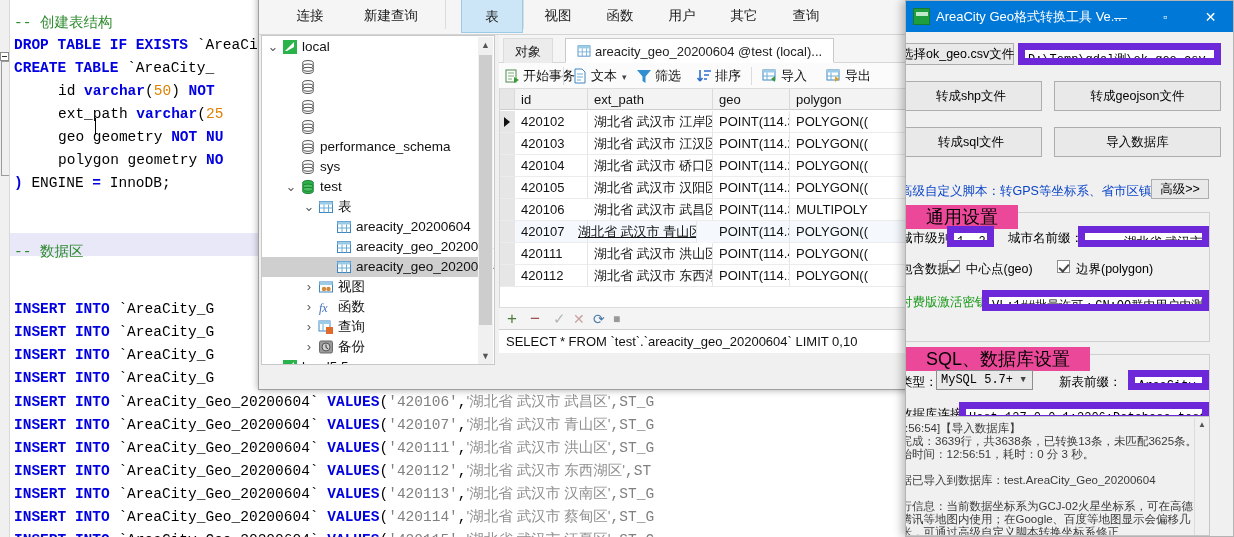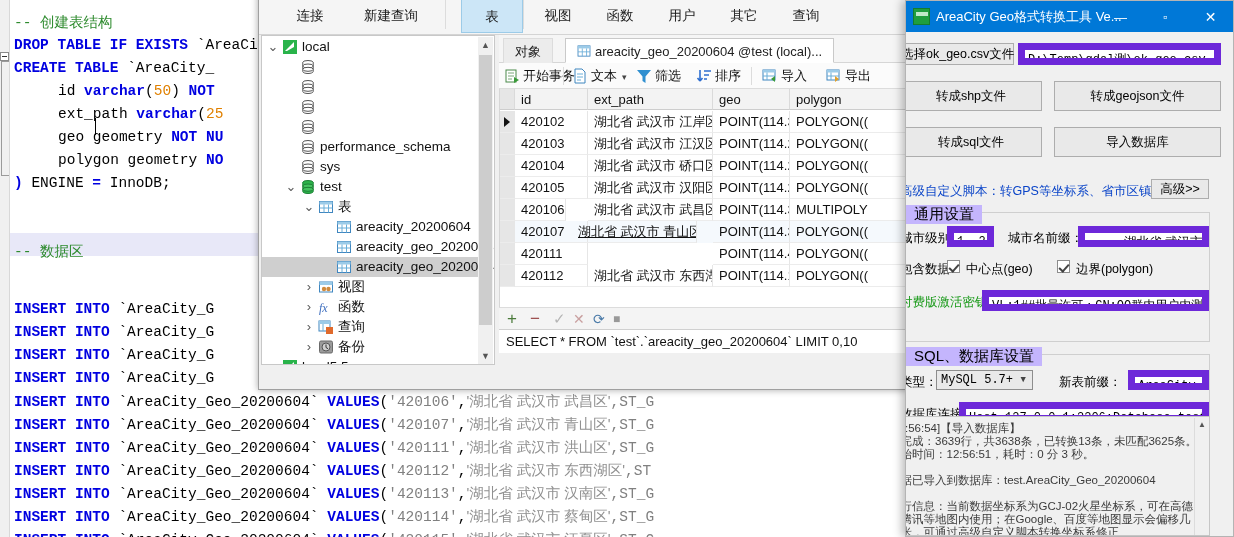--- a/index.html
+++ b/index.html
@@ -203,22 +203,22 @@
   .tinput {
     position: absolute; background: #ffffff; border: 7px solid #6d28d9;
     font-size: 12px; color: #000; padding-left: 3px; white-space: nowrap; overflow: hidden;
     font-family: "Liberation Mono", "DejaVu Sans Mono", monospace;
   }
   .tinput.cn { font-family: "Liberation Sans", sans-serif; font-size: 12.5px; padding-left: 39px; }
   .gbox {
     position: absolute; border: 1px solid #cfcfcf;
   }
   .gbox-title {
-    position: absolute; background: #c4b5fd; font-size: 15px; color: #000;
-    padding: 0 8px; white-space: nowrap;
+    position: absolute; background: #ec4899; font-size: 18px; color: #000;
+    padding: 0 20px; white-space: nowrap;
   }
   .cbx {
     position: absolute; width: 13px; height: 13px; background: #fff; border: 1px solid #8d8d8d;
   }
   .cbx::after {
     content: ""; position: absolute; left: 3px; top: 1px; width: 4px; height: 8px;
     border: solid #444; border-width: 0 2px 2px 0; transform: rotate(42deg);
   }
   .tsel {
     position: absolute; background: #e9e9e9; border: 1px solid #8d8d8d;
@@ -537,35 +537,36 @@
           </div>
           <div class="grow" style="top: 88px;">
             <div class="gcell sel-marker" style="left: 0px; width: 15px;"></div>
             <div class="gcell" style="left: 15px; width: 73px;">420105</div>
             <div class="gcell" style="left: 88px; width: 125px;">湖北省 武汉市 汉阳区</div>
             <div class="gcell" style="left: 213px; width: 77px;">POINT(114.2658</div>
             <div class="gcell" style="left: 290px; width: 120px;">POLYGON((</div>
           </div>
           <div class="grow" style="top: 110px;">
             <div class="gcell sel-marker" style="left: 0px; width: 15px;"></div>
-            <div class="gcell" style="left: 15px; width: 51px;">420106</div>
+            <div class="gcell" style="left: 15px; width: 96px;">420106</div>
             <div class="gcell" style="left: 88px; width: 125px;">湖北省 武汉市 武昌区</div>
             <div class="gcell" style="left: 213px; width: 77px;">POINT(114.3073</div>
             <div class="gcell" style="left: 290px; width: 120px;">MULTIPOLY</div>
           </div>
           <div class="grow alt" style="top: 132px;">
             <div class="gcell sel-marker" style="left: 0px; width: 15px;"></div>
             <div class="gcell" style="left: 15px; width: 73px;">420107</div>
             <div class="gcell" style="left: 72px; width: 125px; text-decoration: underline;">湖北省 武汉市 青山区</div>
             <div class="gcell" style="left: 213px; width: 77px;">POINT(114.3970</div>
             <div class="gcell" style="left: 290px; width: 120px;">POLYGON((</div>
           </div>
           <div class="grow" style="top: 154px;">
             <div class="gcell sel-marker" style="left: 0px; width: 15px;"></div>
             <div class="gcell" style="left: 15px; width: 73px;">420111</div>
+            <div class="gcell" style="left: 88px; width: 125px;">湖北省 武汉市 洪山区</div>
             <div class="gcell" style="left: 213px; width: 77px;">POINT(114.4007</div>
             <div class="gcell" style="left: 290px; width: 120px;">POLYGON((</div>
           </div>
           <div class="grow" style="top: 176px;">
             <div class="gcell sel-marker" style="left: 0px; width: 15px;"></div>
             <div class="gcell" style="left: 15px; width: 73px;">420112</div>
             <div class="gcell" style="left: 88px; width: 125px;">湖北省 武汉市 东西湖区</div>
             <div class="gcell" style="left: 213px; width: 77px;">POINT(114.1424</div>
             <div class="gcell" style="left: 290px; width: 120px;">POLYGON((</div>
           </div>

